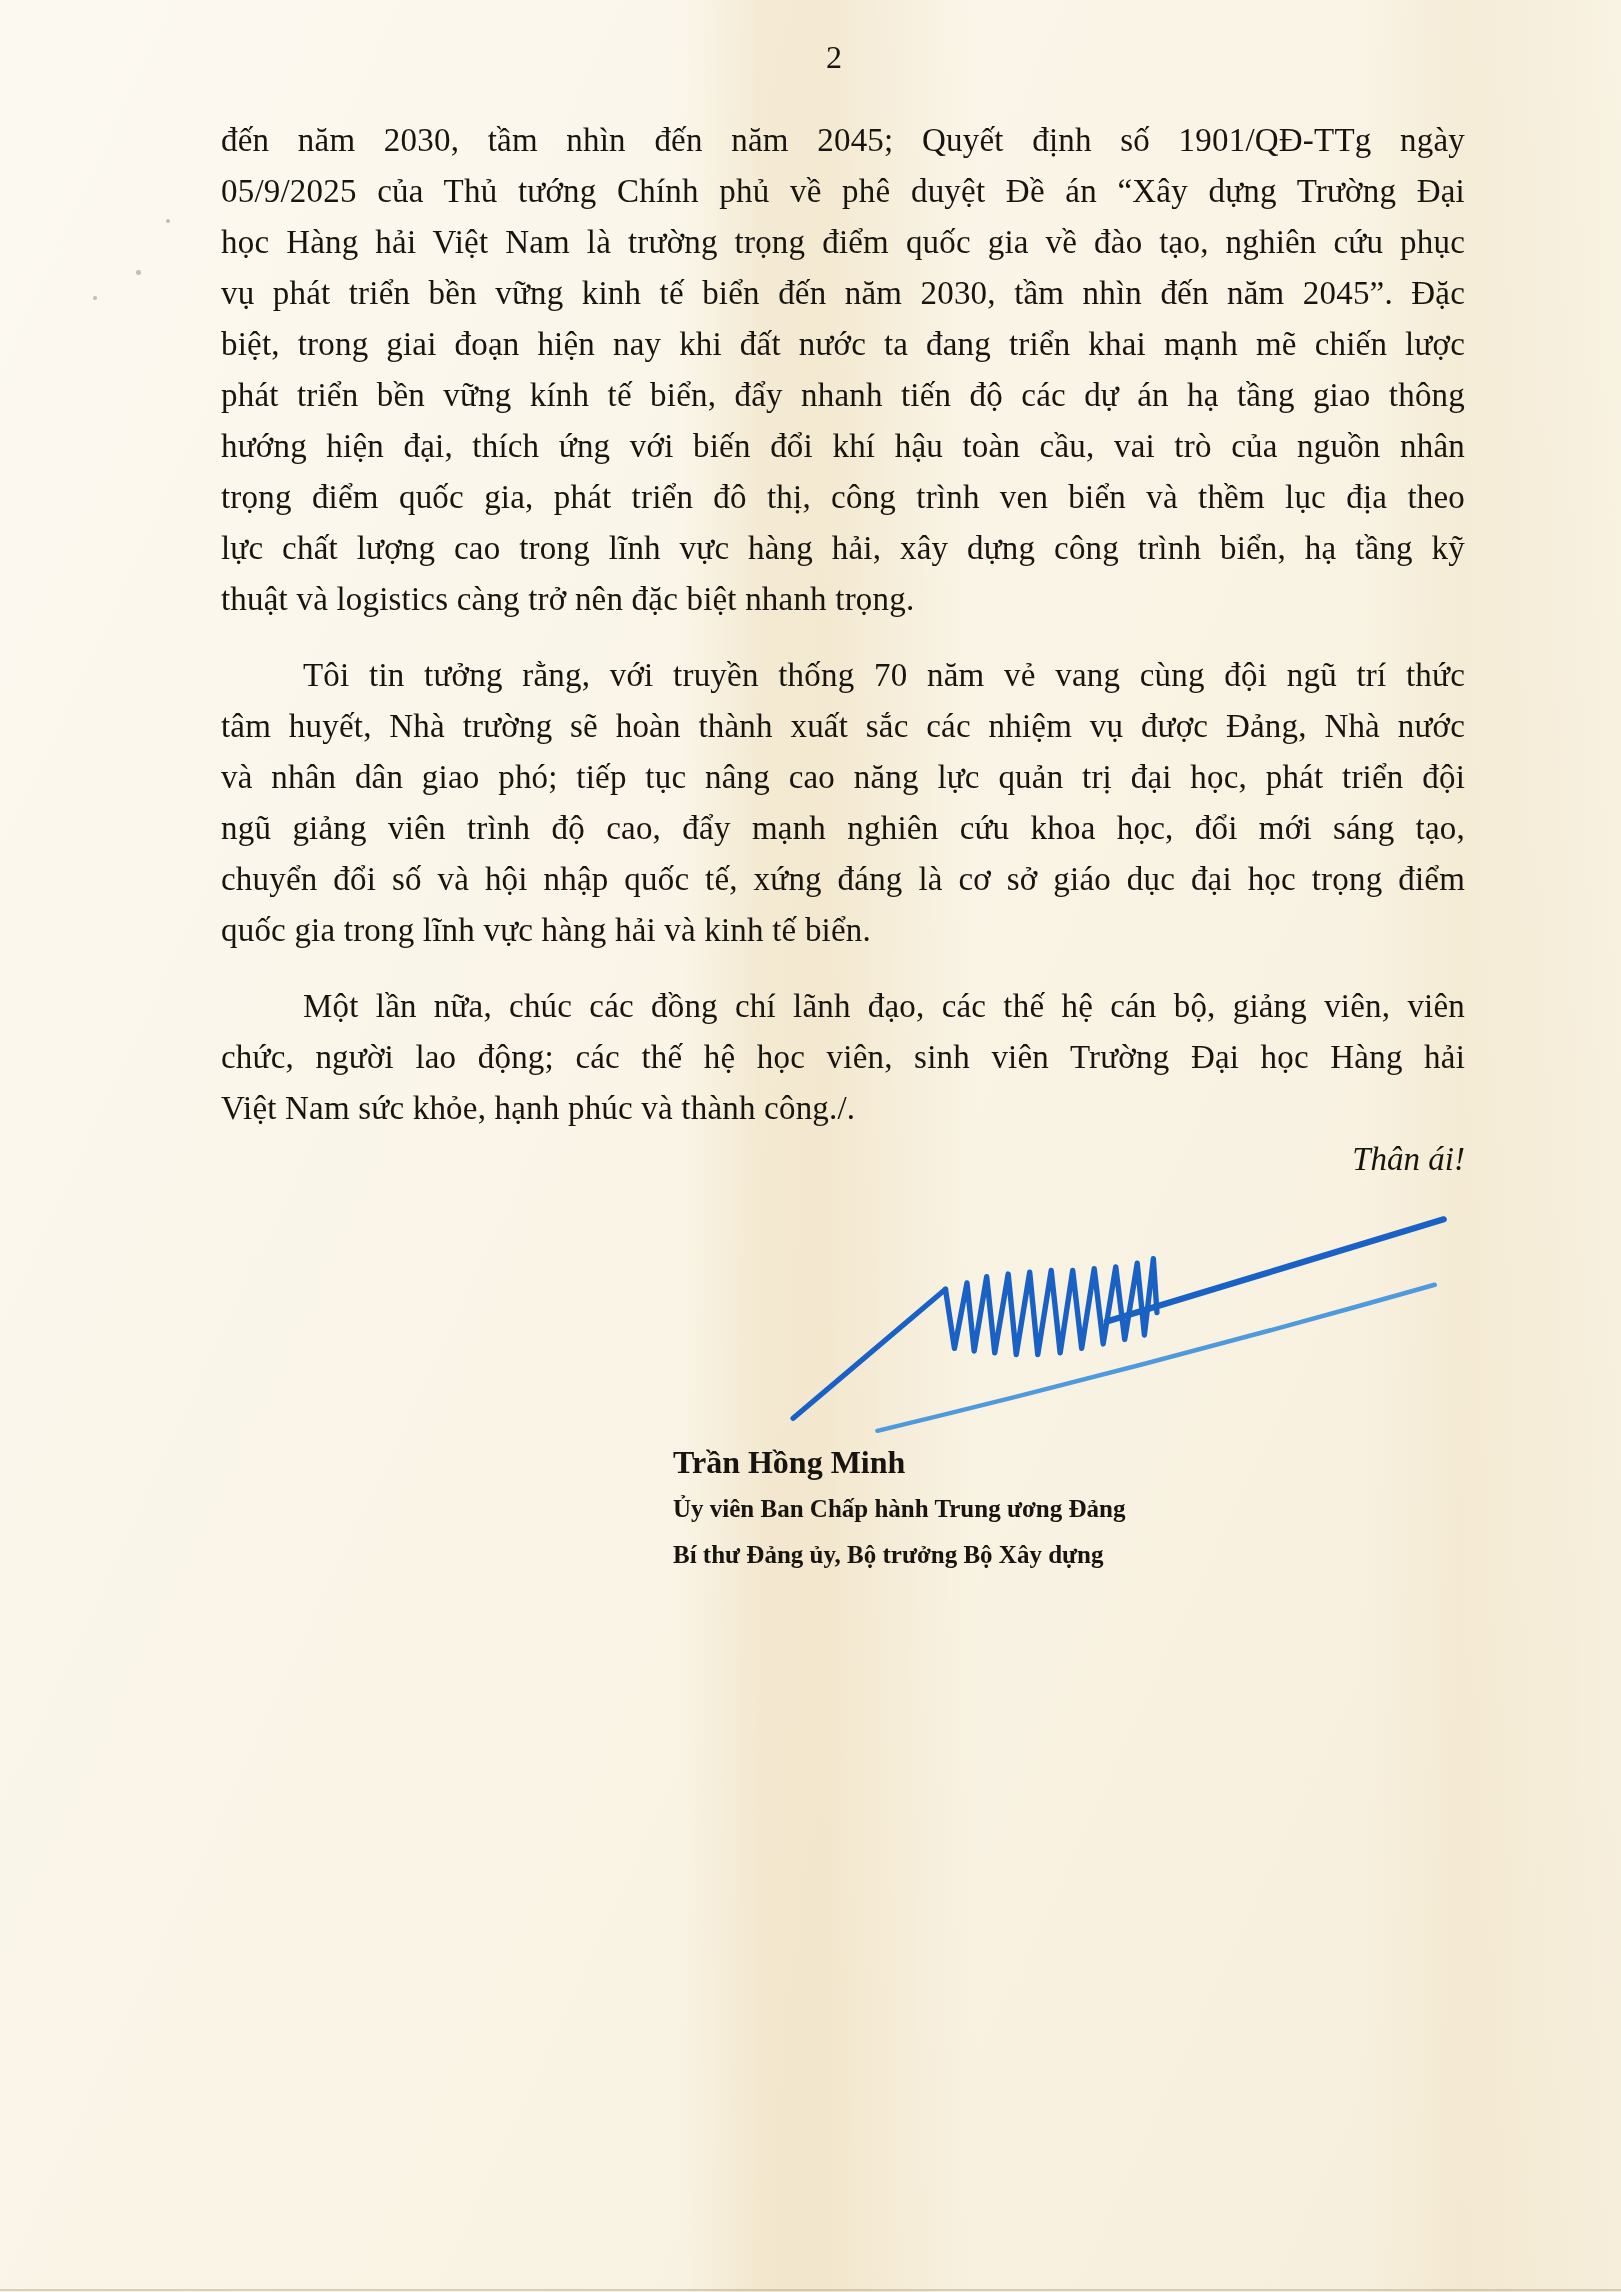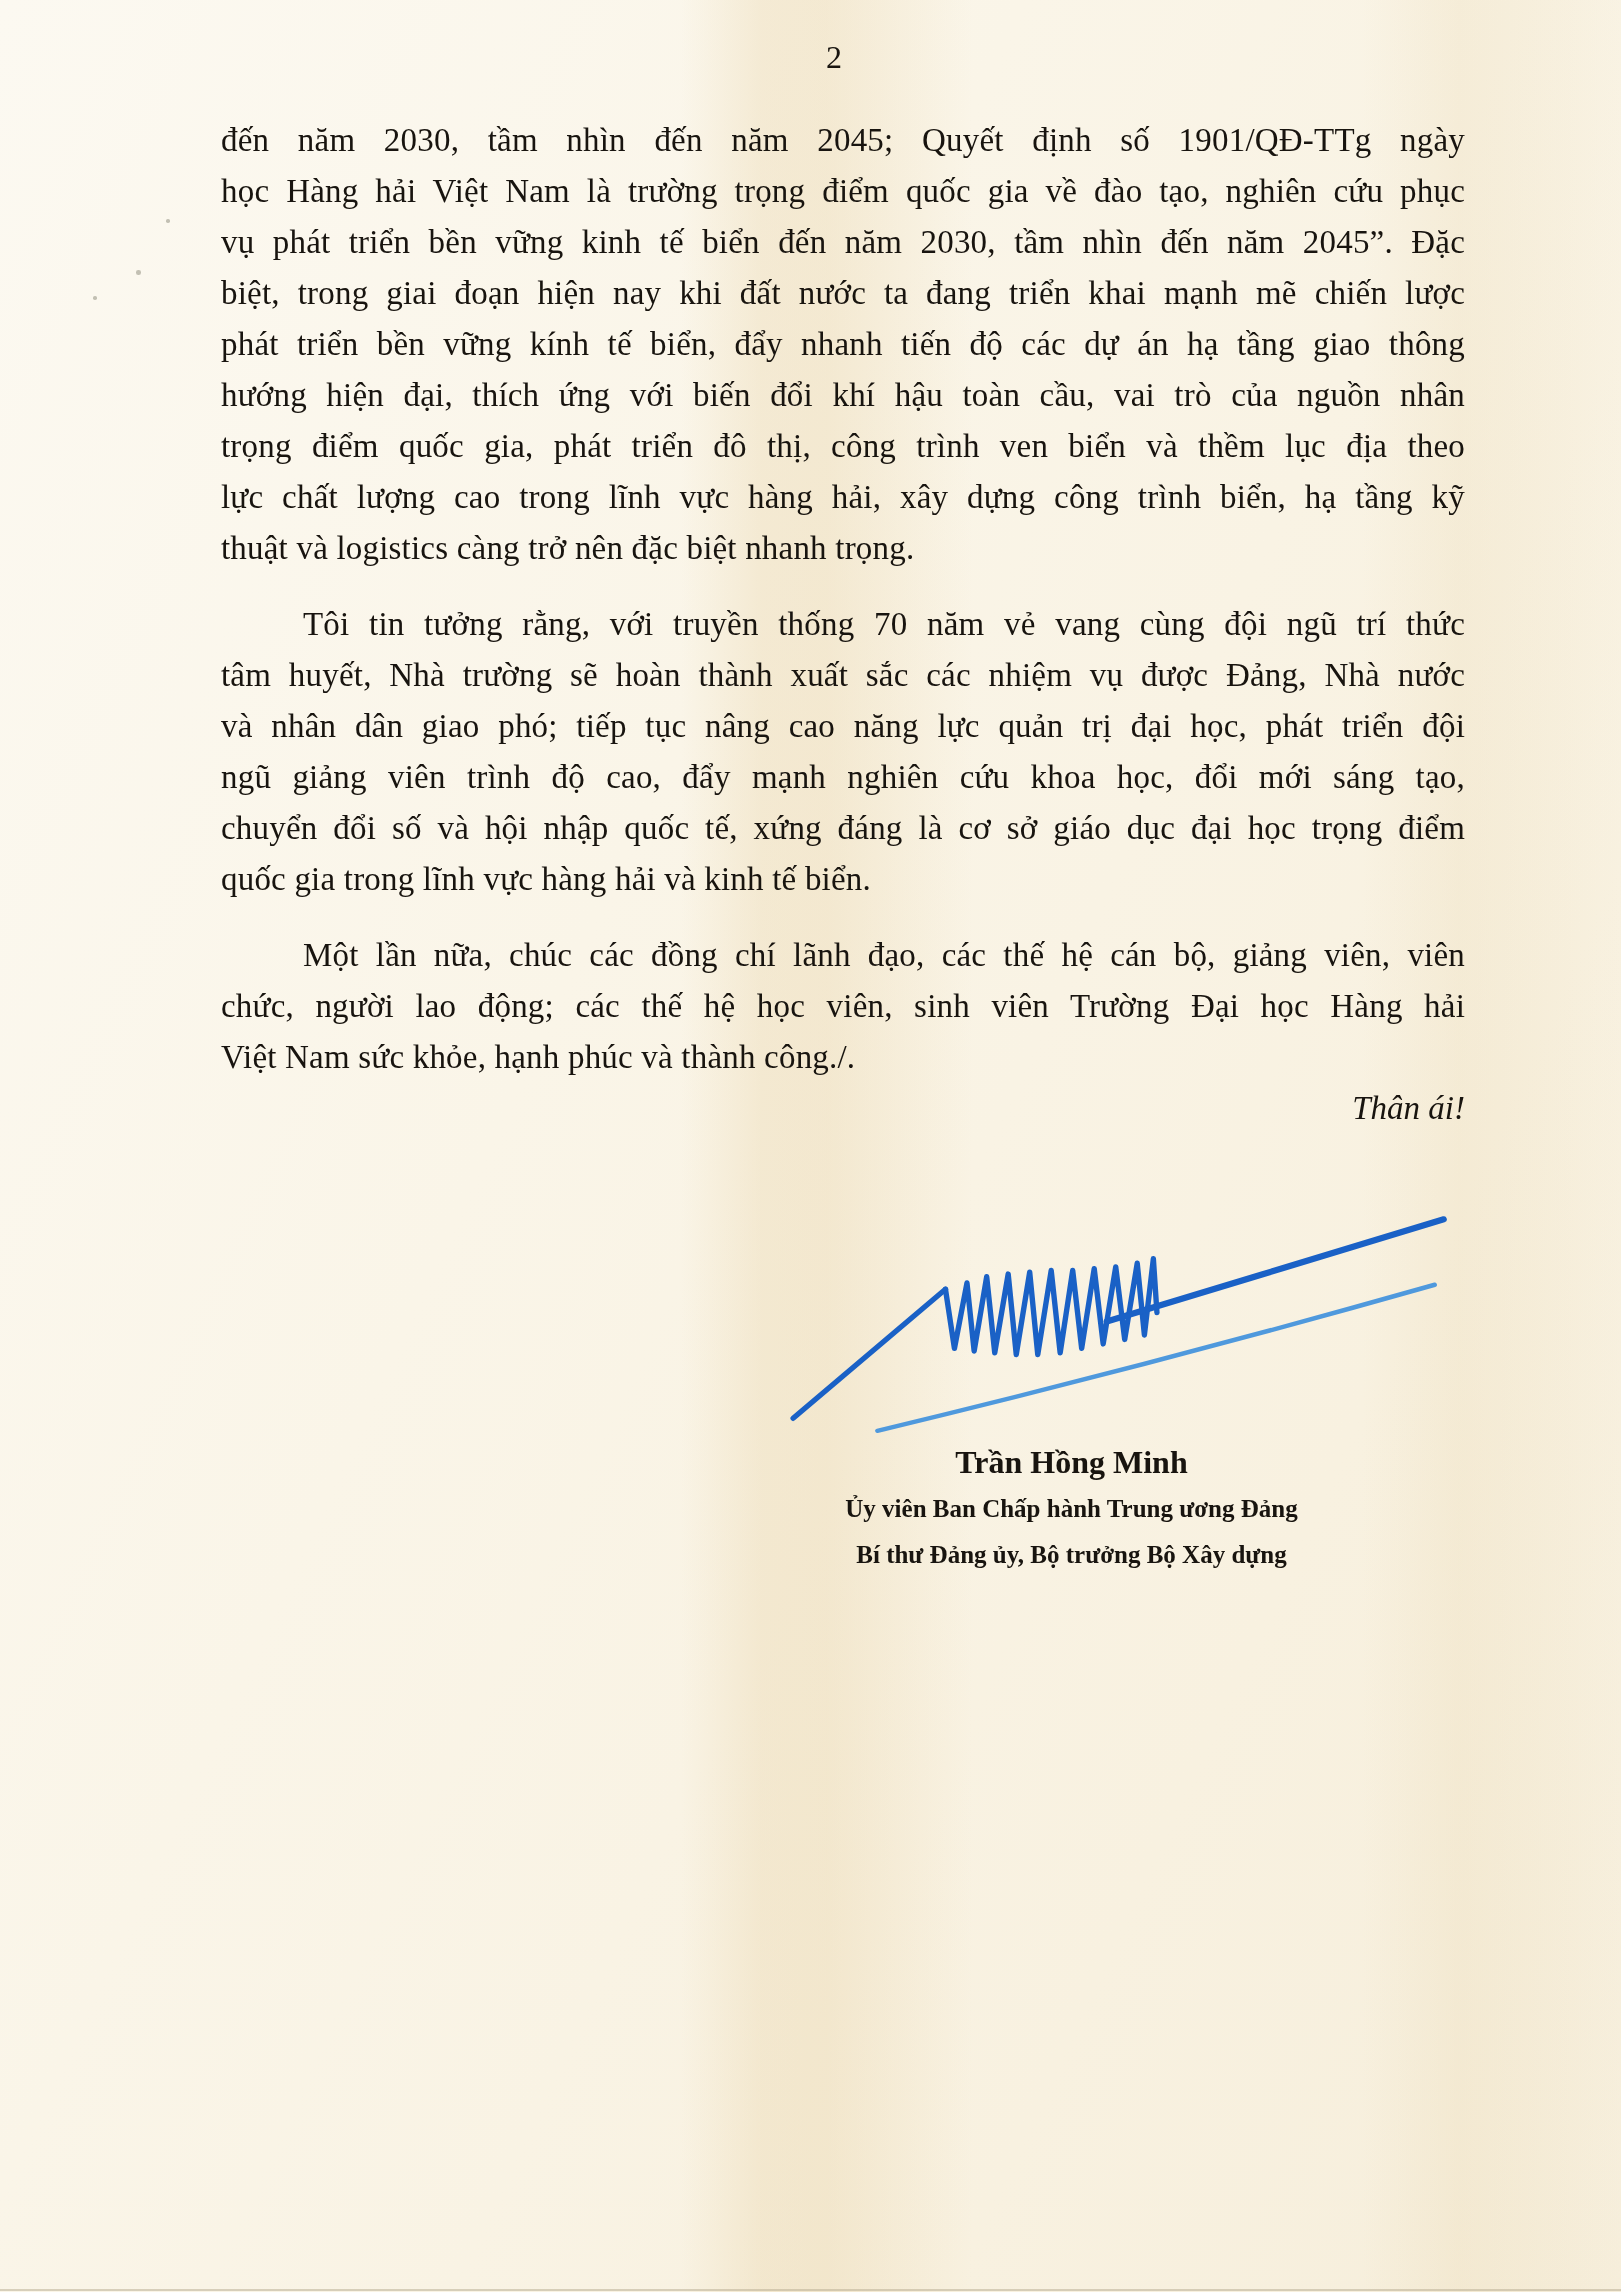--- a/index.html
+++ b/index.html
@@ -72,21 +72,21 @@
   .signature-svg {
     position: absolute;
     left: 777px;
     top: 1205px;
   }
   .signer-block {
     position: absolute;
     left: 673px;
     top: 1439px;
     width: 797px;
-    text-align: center;
+    text-align: left;
     font-weight: bold;
   }
   .signer-name {
     font-size: 32px;
     line-height: 47px;
   }
   .signer-title {
     font-size: 25px;
     line-height: 46px;
   }
@@ -109,20 +109,21 @@
 <body>
 
 <div class="paper-shading"></div>
 
 <div class="page-number">2</div>
 
 <div class="text-block">
   <div>
       <div class="paragraph">
         <div class="line">đến năm 2030, tầm nhìn đến năm 2045; Quyết định số 1901/QĐ-TTg ngày</div>
+        <div class="line">05/9/2025 của Thủ tướng Chính phủ về phê duyệt Đề án “Xây dựng Trường Đại</div>
         <div class="line">học Hàng hải Việt Nam là trường trọng điểm quốc gia về đào tạo, nghiên cứu phục</div>
         <div class="line">vụ phát triển bền vững kinh tế biển đến năm 2030, tầm nhìn đến năm 2045”. Đặc</div>
         <div class="line">biệt, trong giai đoạn hiện nay khi đất nước ta đang triển khai mạnh mẽ chiến lược</div>
         <div class="line">phát triển bền vững kính tế biển, đẩy nhanh tiến độ các dự án hạ tầng giao thông</div>
         <div class="line">hướng hiện đại, thích ứng với biến đổi khí hậu toàn cầu, vai trò của nguồn nhân</div>
         <div class="line">trọng điểm quốc gia, phát triển đô thị, công trình ven biển và thềm lục địa theo</div>
         <div class="line">lực chất lượng cao trong lĩnh vực hàng hải, xây dựng công trình biển, hạ tầng kỹ</div>
         <div class="line last">thuật và logistics càng trở nên đặc biệt nhanh trọng.</div>
       </div>
       <div class="paragraph indented">

